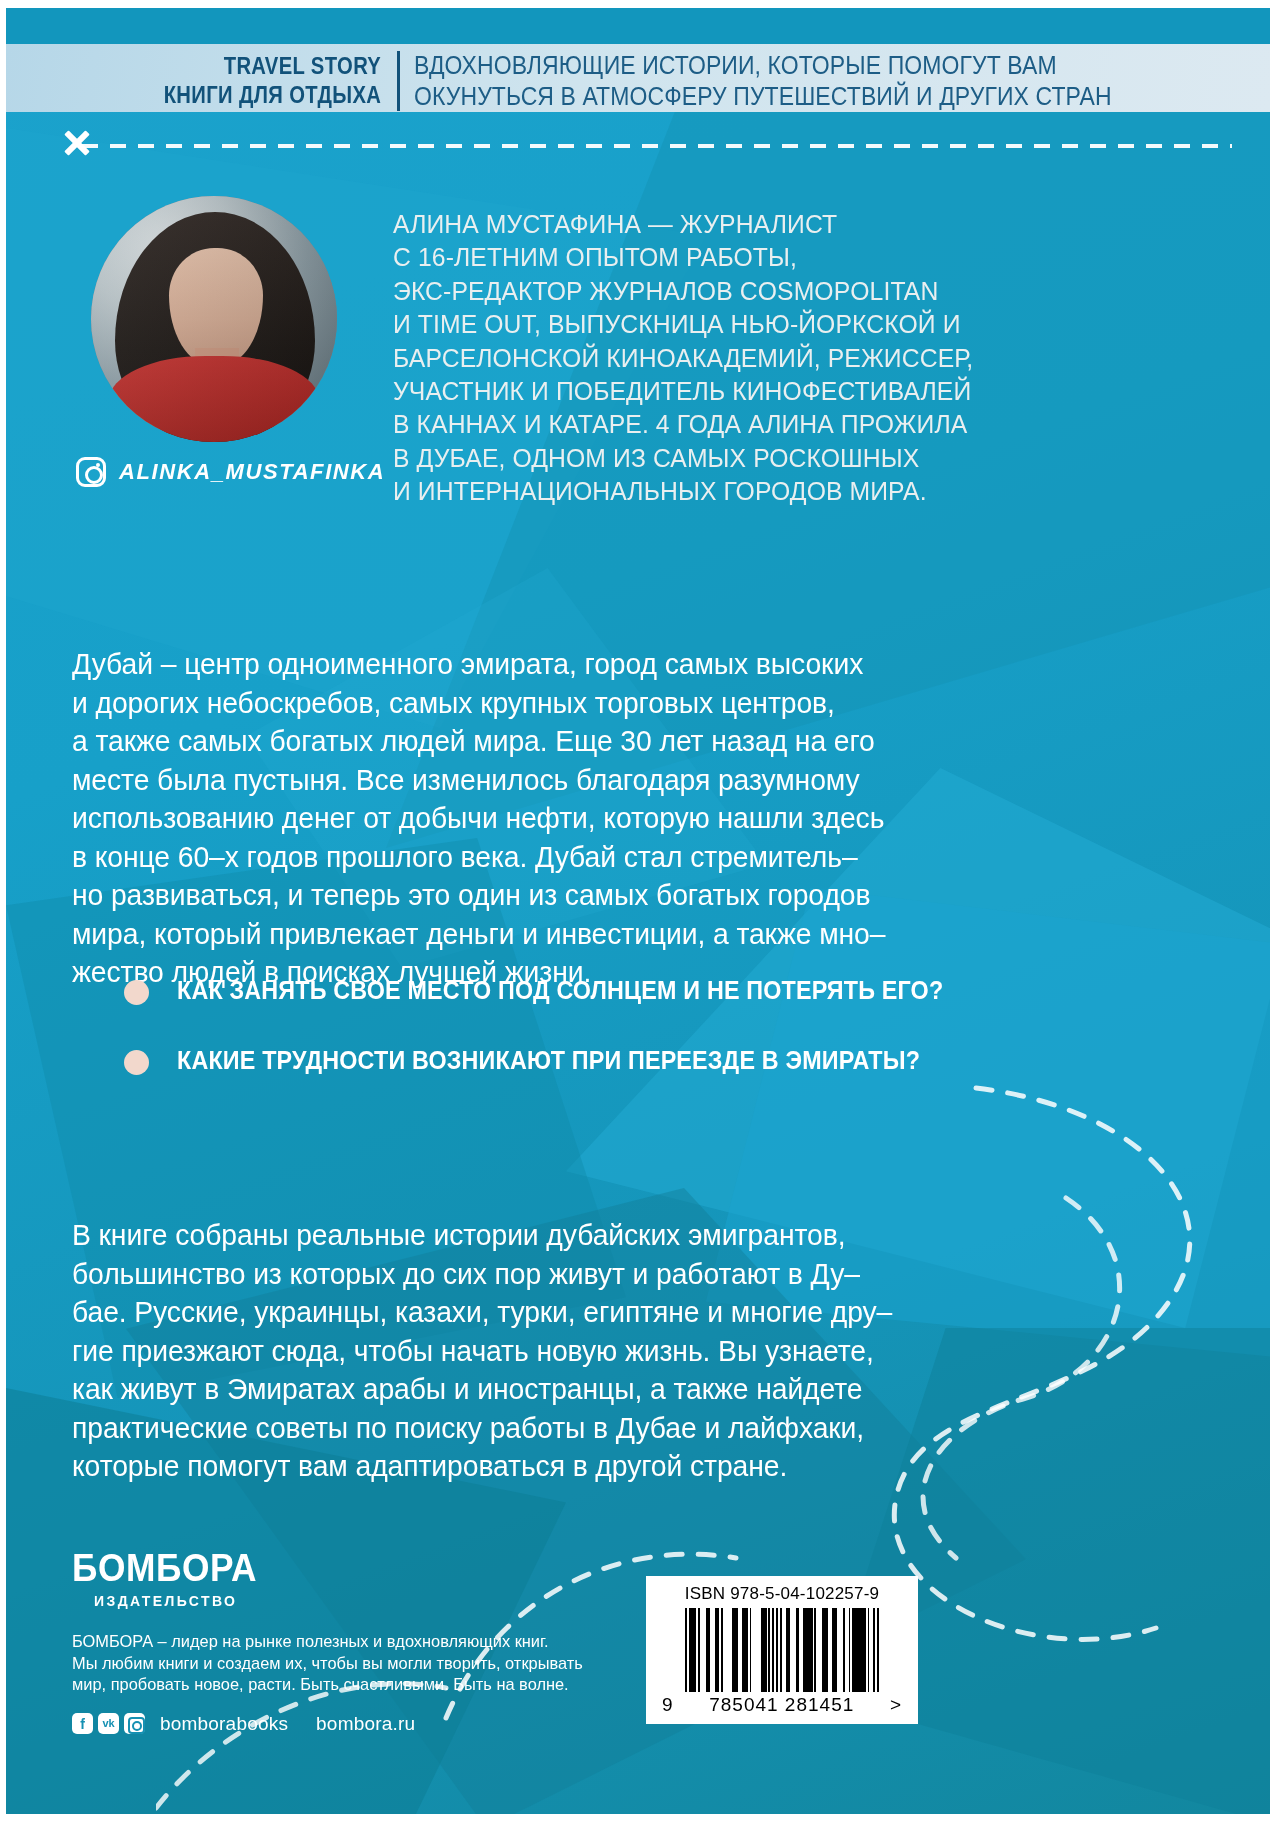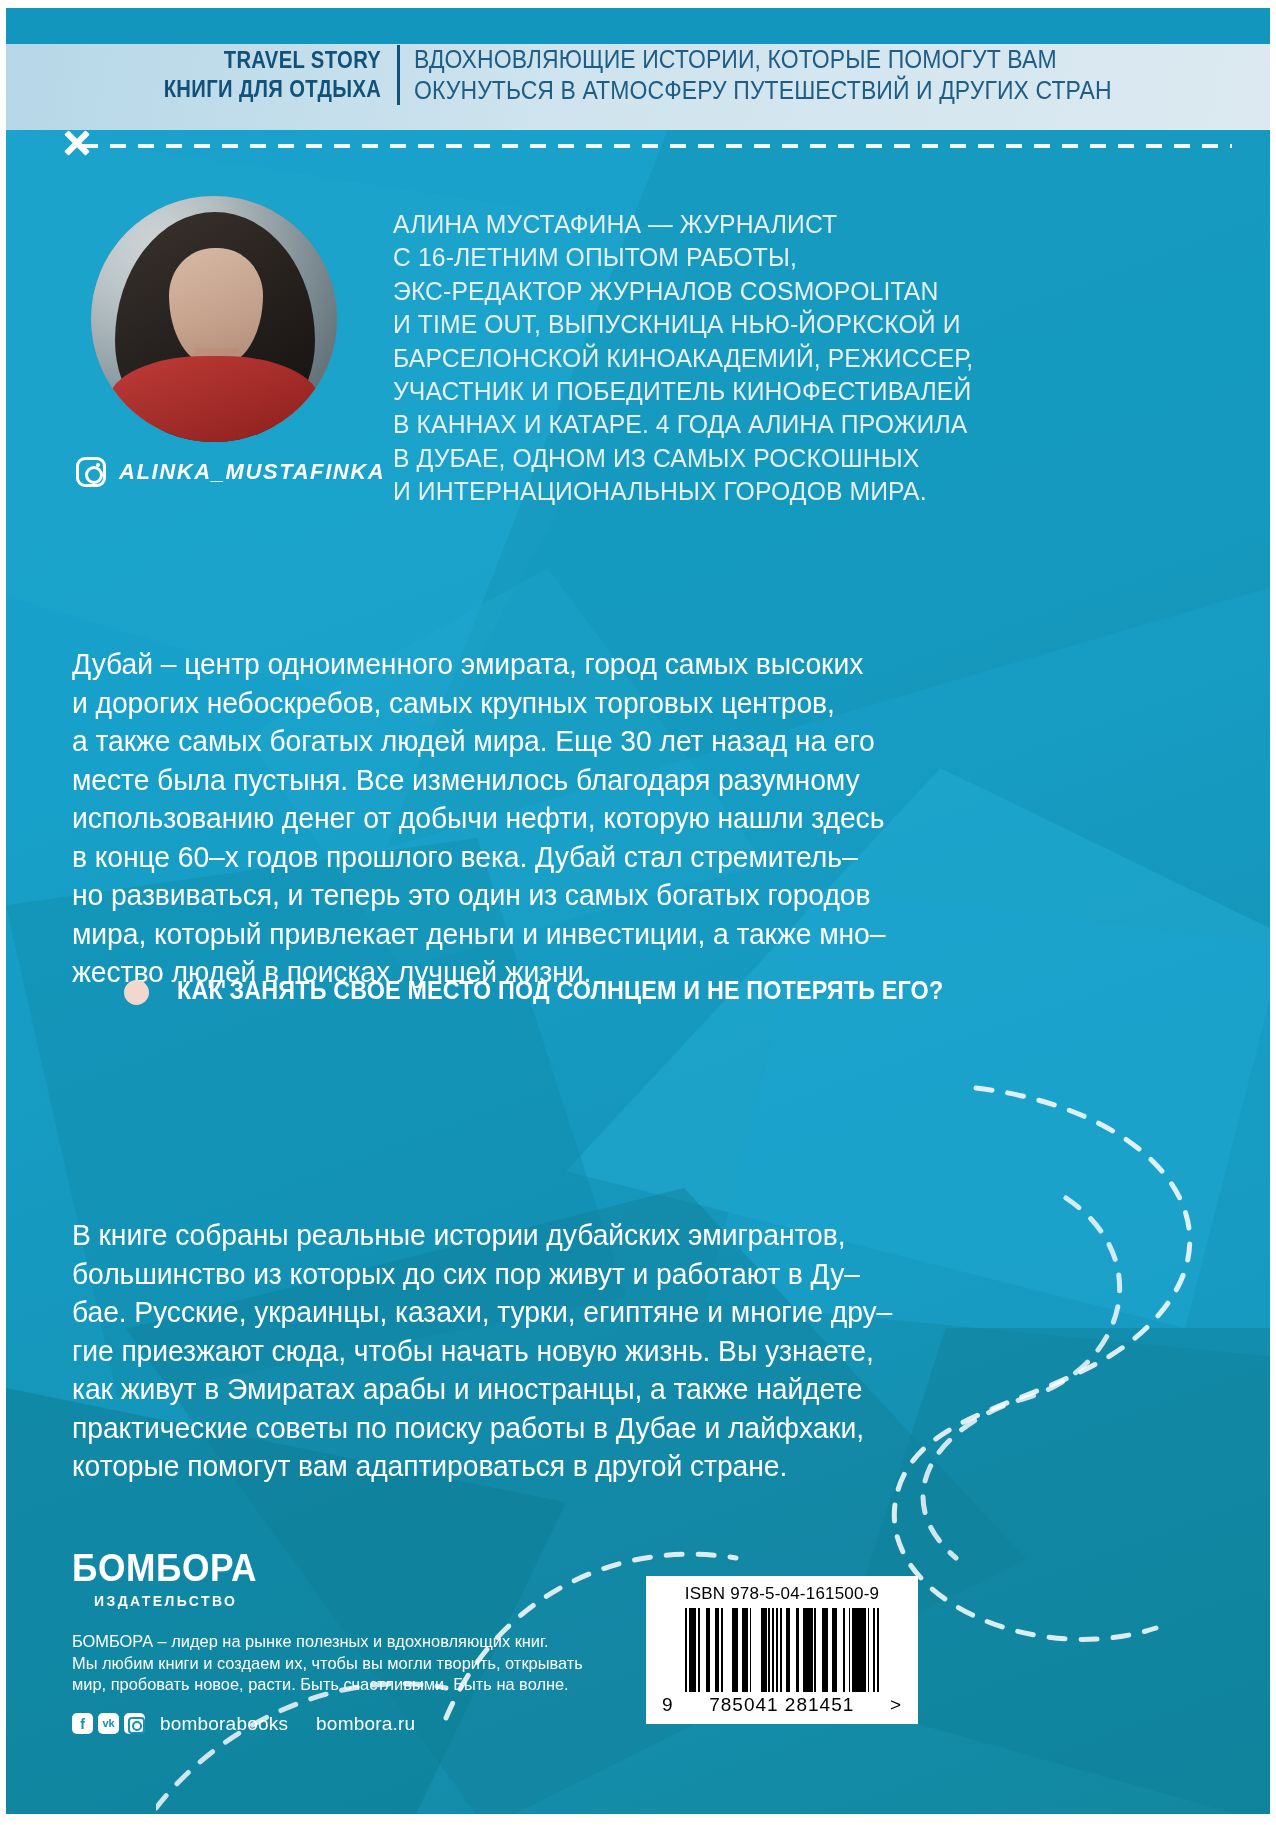--- a/index.html
+++ b/index.html
@@ -62,23 +62,23 @@
   .f9 { left:240px; top:560px; width:520px; height:400px;
         background:#22acd4; opacity:.25;
         clip-path:polygon(0 42%, 58% 0, 100% 74%, 30% 100%); }
 
   
   .top-dark {
     position:absolute; left:0; top:0; width:100%; height:36px;
     background:#1296bd;
   }
   .series-band {
-    position:absolute; left:0; top:36px; width:100%; height:86px;
+    position:absolute; left:0; top:36px; width:100%; height:68px;
     background:linear-gradient(100deg,#b6d7e8 0%, #cfe4ee 45%, #dce9f1 100%);
-    display:flex; align-items:flex-start;
+    display:flex; align-items:flex-end;
   }
   .series-band .band-inner {
     display:flex; align-items:center; padding-left:128px;
   }
   .series-left {
     text-align:right;
     color:#12527a;
     font-weight:bold;
     font-size:23px;
     line-height:29px;
@@ -413,20 +413,26 @@
       <div>жество людей в поисках лучшей жизни.</div>
     </div>
 
     <div class="bullets">
       <div class="bullet-row">
         <div class="bullet-dot"></div>
         <div class="bullet-text">
           <div>КАК ЗАНЯТЬ СВОЕ МЕСТО ПОД СОЛНЦЕМ И НЕ ПОТЕРЯТЬ ЕГО?</div>
         </div>
       </div>
+      <div class="bullet-row">
+        <div class="bullet-dot"></div>
+        <div class="bullet-text">
+          <div>КАКИЕ ТРУДНОСТИ ВОЗНИКАЮТ ПРИ ПЕРЕЕЗДЕ В ЭМИРАТЫ?</div>
+        </div>
+      </div>
     </div>
 
     <div class="para-second">
       <div>В книге собраны реальные истории дубайских эмигрантов,</div>
       <div>большинство из которых до сих пор живут и работают в Ду–</div>
       <div>бае. Русские, украинцы, казахи, турки, египтяне и многие дру–</div>
       <div>гие приезжают сюда, чтобы начать новую жизнь. Вы узнаете,</div>
       <div>как живут в Эмиратах арабы и иностранцы, а также найдете</div>
       <div>практические советы по поиску работы в Дубае и лайфхаки,</div>
       <div>которые помогут вам адаптироваться в другой стране.</div>
@@ -443,21 +449,21 @@
       <div class="social-row">
         <div class="soc">f</div>
         <div class="soc" style="font-size:11px;">vk</div>
         <div class="soc ig"></div>
         <div class="soc-name">bomborabooks</div>
         <div class="soc-site">bombora.ru</div>
       </div>
     </div>
 
     <div class="barcode-box">
-      <div class="isbn-text">ISBN 978-5-04-161500-9</div>
+      <div class="isbn-text">ISBN 978-5-04-102257-9</div>
       <div class="bars" id="bars">
           <span style="width:2px;background:#000"></span>
           <span style="width:2px;background:transparent"></span>
           <span style="width:2px;background:#000"></span>
           <span style="width:5.699999999999999px;background:#000"></span>
           <span style="width:1.9px;background:transparent"></span>
           <span style="width:1.9px;background:#000"></span>
           <span style="width:3.8px;background:transparent"></span>
           <span style="width:1.9px;background:transparent"></span>
           <span style="width:3.8px;background:#000"></span>

